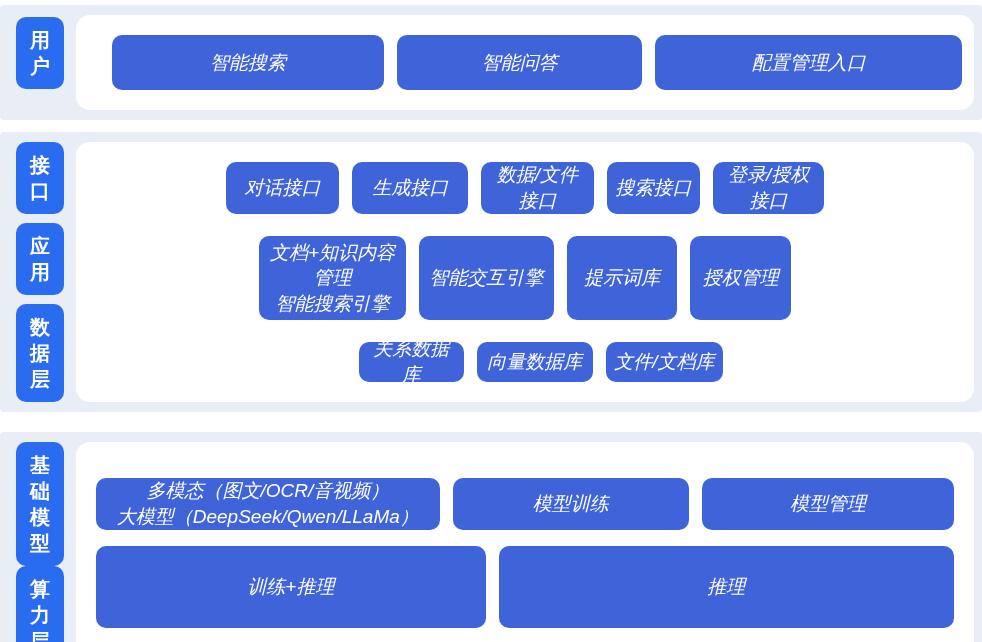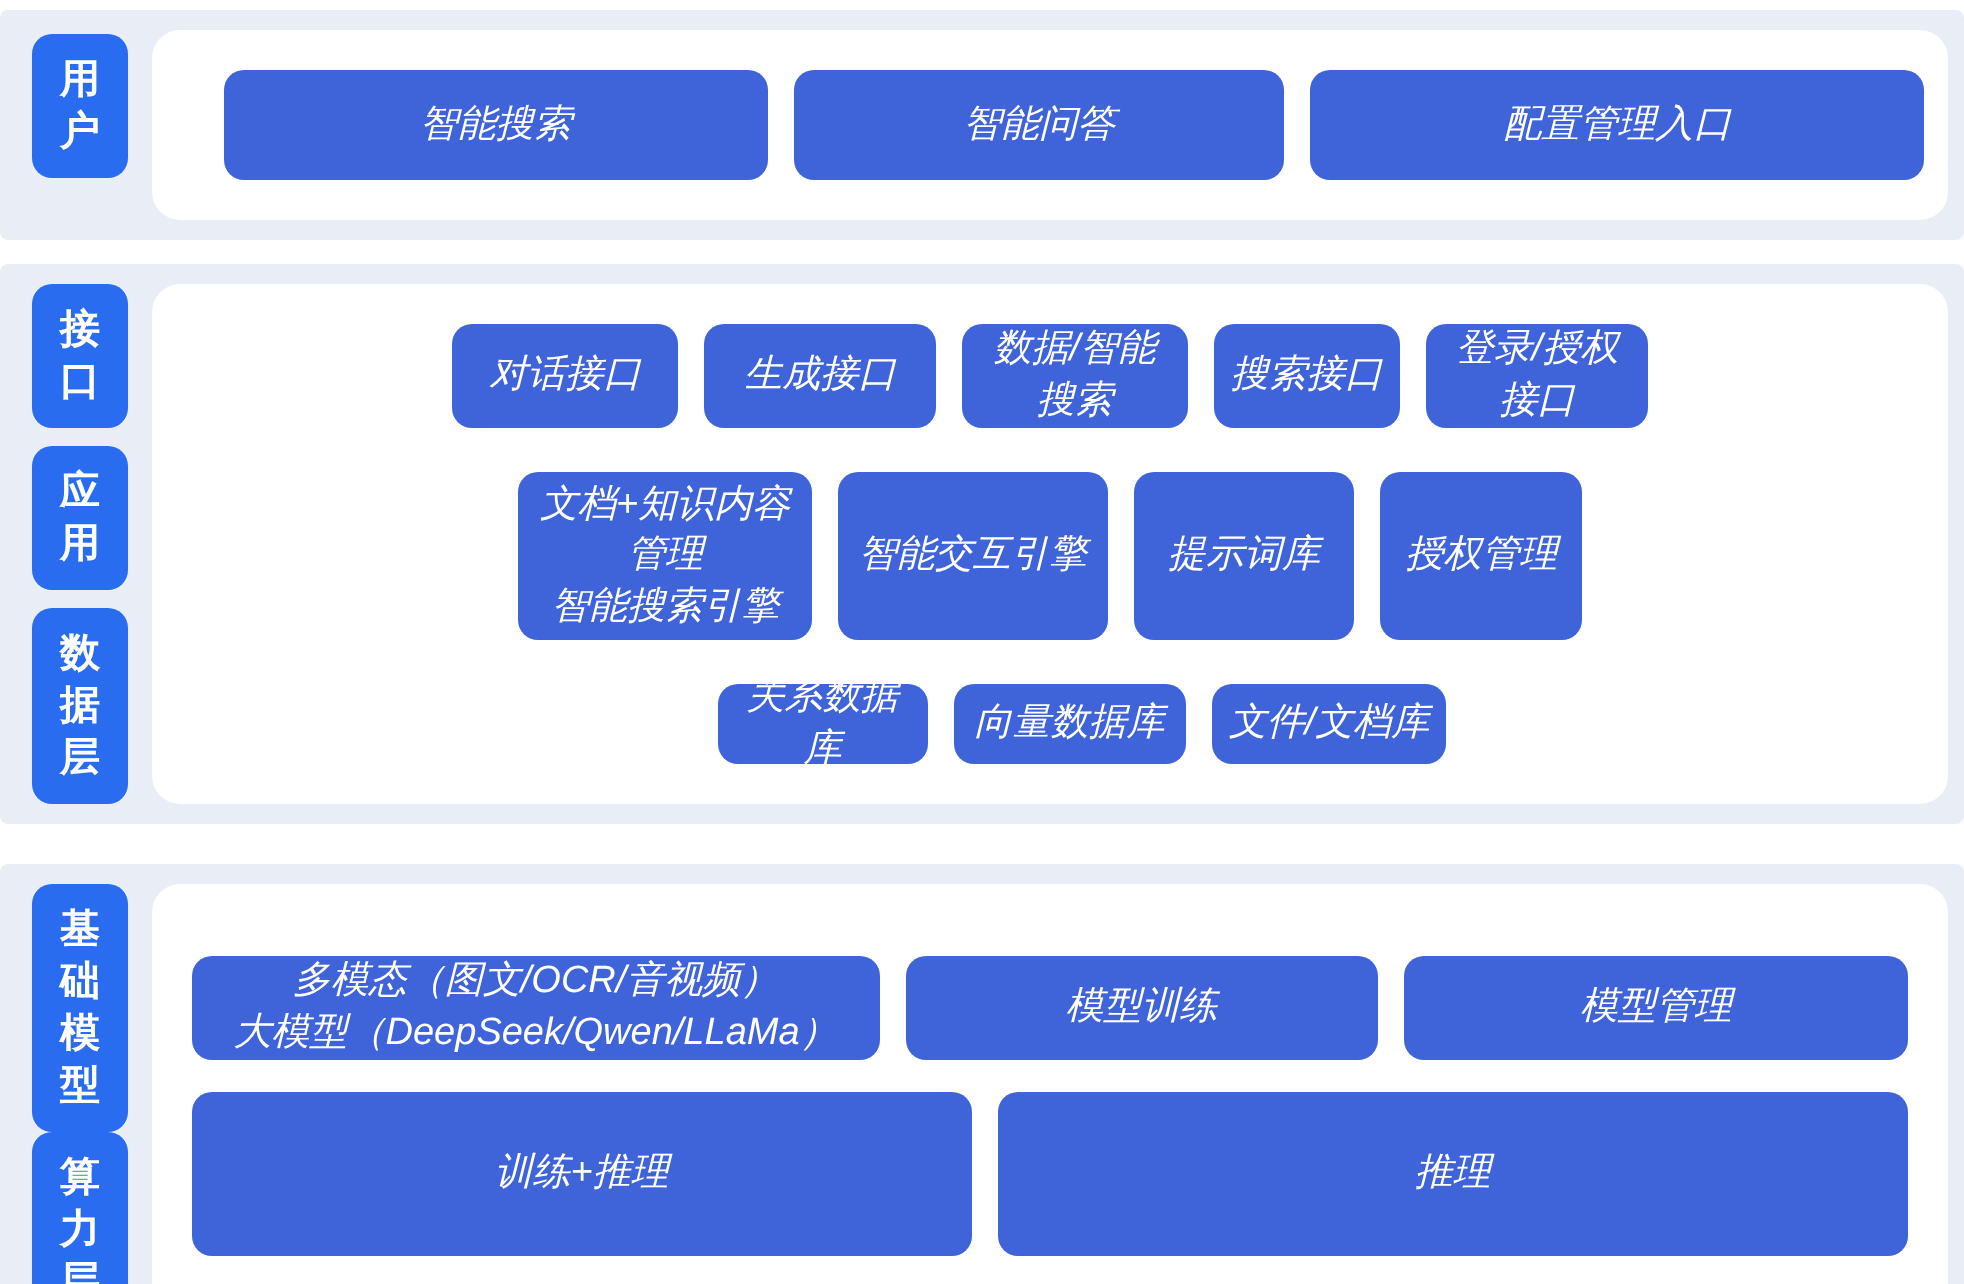--- a/index.html
+++ b/index.html
@@ -100,21 +100,21 @@
       </div>
       <div class="panel">
         <div class="row" style="height: 52px;">
           <div class="node" style="flex: 169 1 0px;">
             <div>对话接口</div>
           </div>
           <div class="node" style="flex: 172 1 0px;">
             <div>生成接口</div>
           </div>
           <div class="node" style="flex: 168 1 0px;">
-            <div>数据/智能搜索</div>
+            <div>数据/文件接口</div>
           </div>
           <div class="node" style="flex: 133 1 0px;">
             <div>搜索接口</div>
           </div>
           <div class="node" style="flex: 165 1 0px;">
             <div>登录/授权接口</div>
           </div>
         </div>
         <div class="row" style="height: 84px;">
           <div class="node" style="flex: 253 1 0px;">

